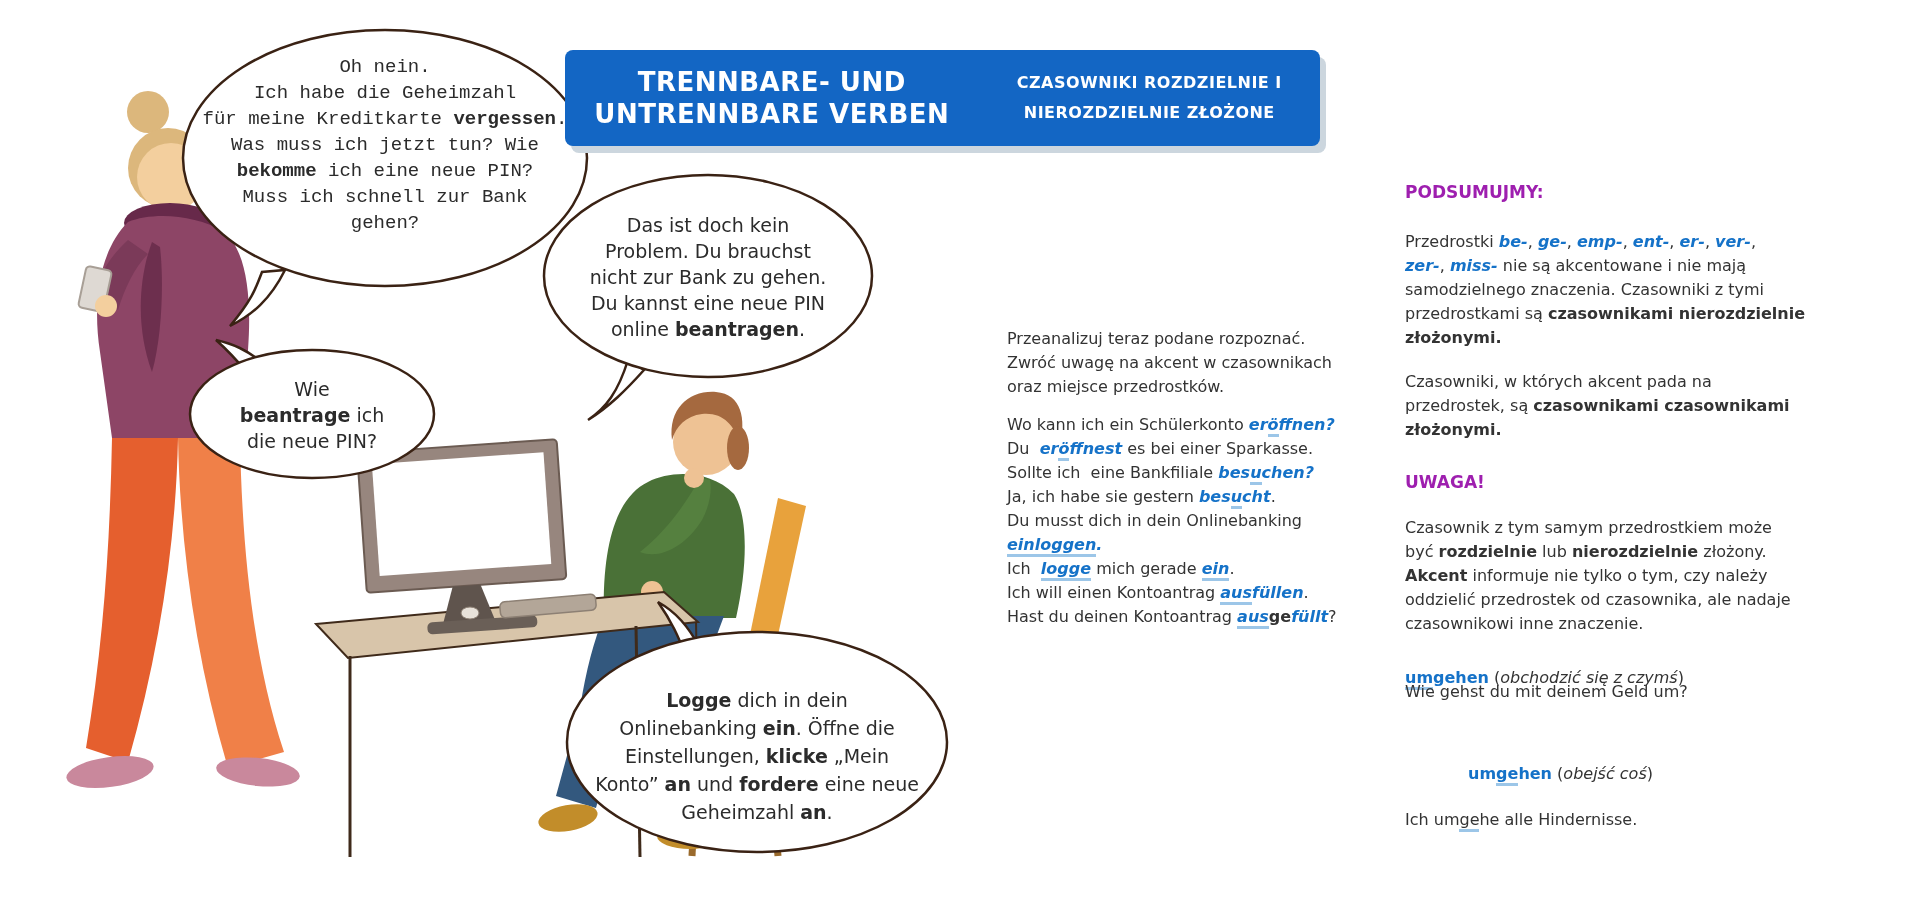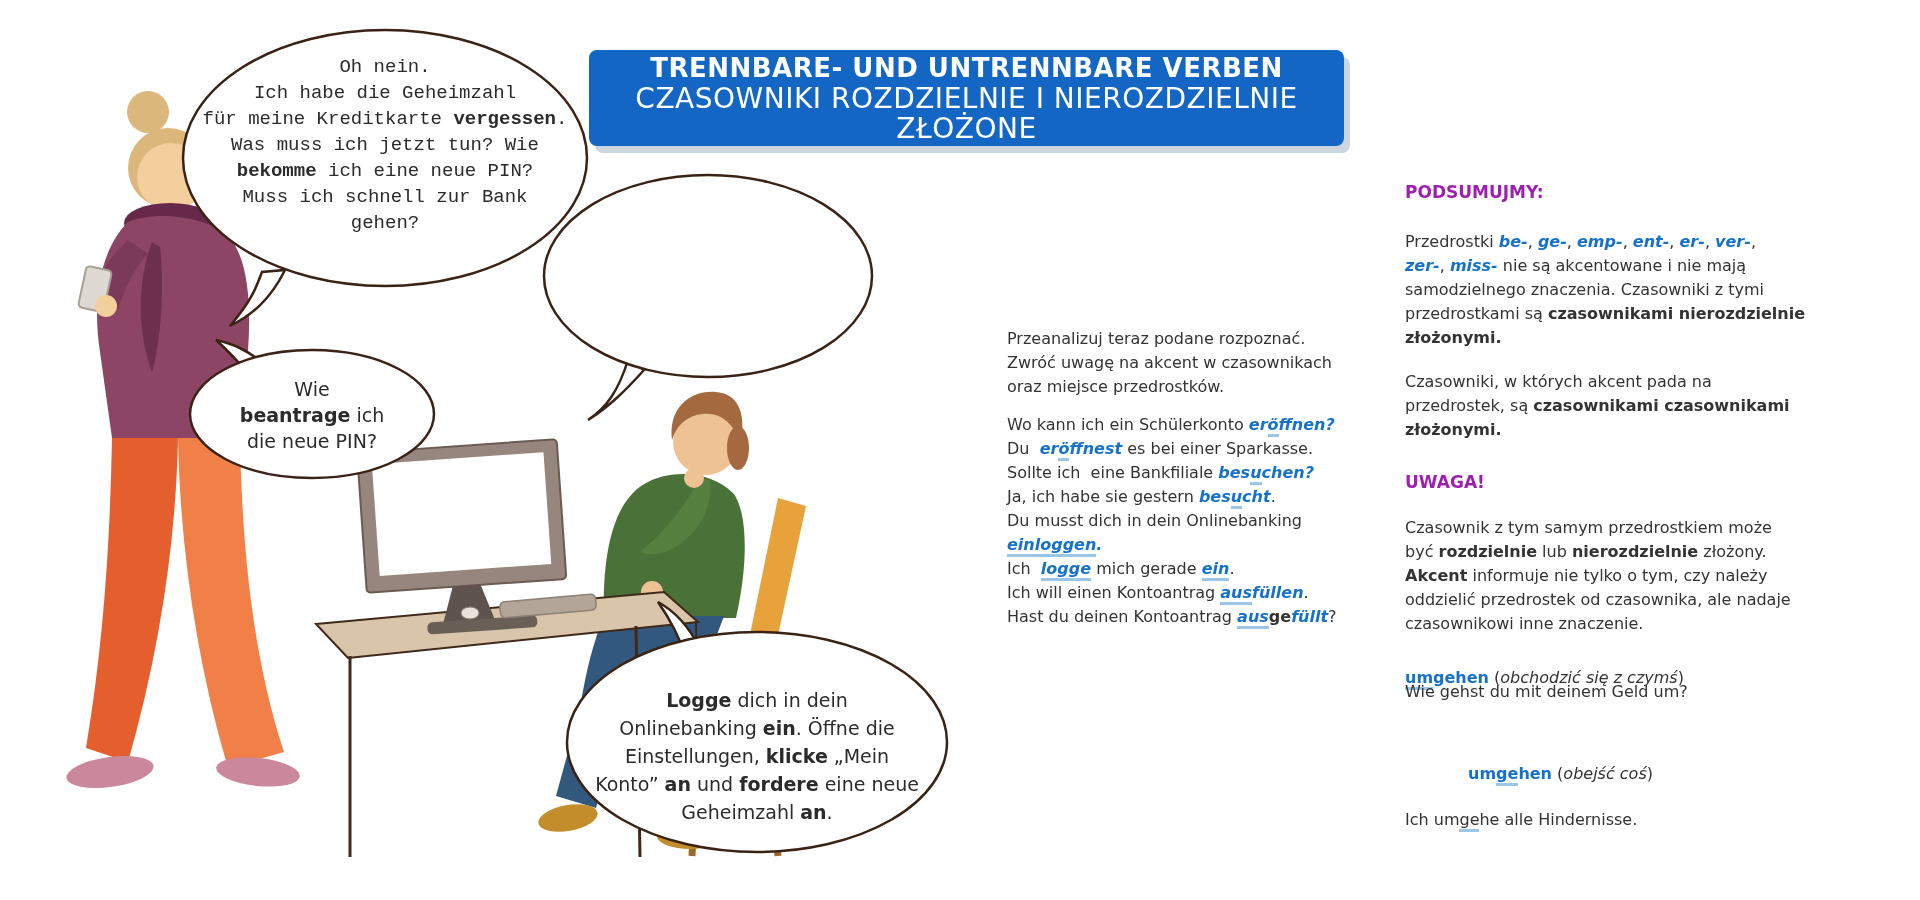--- a/index.html
+++ b/index.html
@@ -6,24 +6,24 @@
   .stage{position:relative;width:1920px;height:900px;background:#ffffff;overflow:hidden;
          font-family:"DejaVu Sans","Liberation Sans",sans-serif;color:#333;}
   .stage svg.illu{position:absolute;left:0;top:0;}
   .abs{position:absolute;}
   .rich{white-space:pre;}
   .rich span.b{font-weight:700;}
   .rich span.i{font-style:italic;}
   .rich span.u{border-bottom:3px solid #9cc6e8;}
   
   .banner{left:565px;top:50px;width:755px;height:96px;background:#1366c4;border-radius:8px;
-          box-shadow:6px 7px 0 #ccd6de;display:flex;flex-direction:column;align-items:center;
-          justify-content:center;color:#ffffff;text-align:center;margin-left:24px;}
+          box-shadow:6px 7px 0 #ccd6de;display:flex;flex-direction:row;align-items:center;
+          justify-content:center;color:#ffffff;text-align:center;}
   .banner .l1{font-size:26px;font-weight:700;letter-spacing:.5px;line-height:32px;}
-  .banner .l2{font-size:28px;font-weight:400;letter-spacing:.5px;line-height:30px;}
+  .banner .l2{font-size:16px;font-weight:700;letter-spacing:.5px;line-height:30px;}
   
   .bubble{text-align:center;color:#2b2b2b;font-size:19px;line-height:26px;}
   .bubble4{line-height:28px;margin-top:14px;}
   
   .col{font-size:16px;line-height:24px;color:#333;}
   .head{font-size:17px;font-weight:700;color:#9e1faf;}
 </style>
 </head>
 <body>
 
@@ -91,20 +91,21 @@
       <ellipse cx="757" cy="742" rx="190" ry="110"></ellipse>
     </g>
   </svg>
 
   <div class="abs banner" style="background: rgb(19, 102, 196);">
     <div class="l1">TRENNBARE- UND UNTRENNBARE VERBEN</div>
     <div class="l2">CZASOWNIKI ROZDZIELNIE I NIEROZDZIELNIE ZŁOŻONE</div>
   </div>
 
   <div class="abs bubble rich" style="left:185px;top:54px;width:400px;font-family:Liberation Mono, monospace;"><span>Oh nein.</span><br><span>Ich habe die Geheimzahl</span><br><span>für meine Kreditkarte </span><span class="b">vergessen</span><span>.</span><br><span>Was muss ich jetzt tun? Wie</span><br><span class="b">bekomme</span><span> ich eine neue PIN?</span><br><span>Muss ich schnell zur Bank</span><br><span>gehen?</span></div>
+  <div class="abs bubble rich" style="left:545px;top:212px;width:326px;"><span>Das ist doch kein</span><br><span>Problem. Du brauchst</span><br><span>nicht zur Bank zu gehen.</span><br><span>Du kannst eine neue PIN</span><br><span>online </span><span class="b">beantragen</span><span>.</span></div>
   <div class="abs bubble rich" style="left:212px;top:376px;width:200px;"><span>Wie</span><br><span class="b">beantrage</span><span> ich</span><br><span>die neue PIN?</span></div>
   <div class="abs bubble bubble4 rich" style="left:567px;top:672px;width:380px;"><span class="b">Logge</span><span> dich in dein</span><br><span>Onlinebanking </span><span class="b">ein</span><span>. Öffne die</span><br><span>Einstellungen, </span><span class="b">klicke</span><span> „Mein</span><br><span>Konto” </span><span class="b">an</span><span> und </span><span class="b">fordere</span><span> eine neue</span><br><span>Geheimzahl </span><span class="b">an</span><span>.</span></div>
 
   <div class="abs col rich" style="left:1007px;top:327px;"><span>Przeanalizuj teraz podane rozpoznać.</span><br><span>Zwróć uwagę na akcent w czasownikach</span><br><span>oraz miejsce przedrostków.</span></div>
   <div class="abs col rich" style="left:1007px;top:413px;"><span>Wo kann ich ein Schülerkonto </span><span class="b i" style="color: rgb(21, 114, 200);">er</span><span class="b i u" style="color: rgb(21, 114, 200);">ö</span><span class="b i" style="color: rgb(21, 114, 200);">ffnen?</span><br><span>Du  </span><span class="b i" style="color: rgb(21, 114, 200);">er</span><span class="b i u" style="color: rgb(21, 114, 200);">ö</span><span class="b i" style="color: rgb(21, 114, 200);">ffnest</span><span> es bei einer Sparkasse.</span><br><span>Sollte ich  eine Bankfiliale </span><span class="b i" style="color: rgb(21, 114, 200);">bes</span><span class="b i u" style="color: rgb(21, 114, 200);">u</span><span class="b i" style="color: rgb(21, 114, 200);">chen?</span><br><span>Ja, ich habe sie gestern </span><span class="b i" style="color: rgb(21, 114, 200);">bes</span><span class="b i u" style="color: rgb(21, 114, 200);">u</span><span class="b i" style="color: rgb(21, 114, 200);">cht</span><span>.</span><br><span>Du musst dich in dein Onlinebanking</span><br><span class="b i u" style="color: rgb(21, 114, 200);">einloggen</span><span class="b i" style="color: rgb(21, 114, 200);">.</span><br><span>Ich  </span><span class="b i u" style="color: rgb(21, 114, 200);">logge</span><span> mich gerade </span><span class="b i u" style="color: rgb(21, 114, 200);">ein</span><span>.</span><br><span>Ich will einen Kontoantrag </span><span class="b i u" style="color: rgb(21, 114, 200);">aus</span><span class="b i" style="color: rgb(21, 114, 200);">füllen</span><span>.</span><br><span>Hast du deinen Kontoantrag </span><span class="b i u" style="color: rgb(21, 114, 200);">aus</span><span class="b">ge</span><span class="b i" style="color: rgb(21, 114, 200);">füllt</span><span>?</span></div>
 
   <div class="abs col head" style="left: 1405px; top: 180px; color: rgb(158, 31, 175);">PODSUMUJMY:</div>
   <div class="abs col rich" style="left:1405px;top:230px;"><span>Przedrostki </span><span class="b i" style="color: rgb(21, 114, 200);">be-</span><span>, </span><span class="b i" style="color: rgb(21, 114, 200);">ge-</span><span>, </span><span class="b i" style="color: rgb(21, 114, 200);">emp-</span><span>, </span><span class="b i" style="color: rgb(21, 114, 200);">ent-</span><span>, </span><span class="b i" style="color: rgb(21, 114, 200);">er-</span><span>, </span><span class="b i" style="color: rgb(21, 114, 200);">ver-</span><span>,</span><br><span class="b i" style="color: rgb(21, 114, 200);">zer-</span><span>, </span><span class="b i" style="color: rgb(21, 114, 200);">miss-</span><span> nie są akcentowane i nie mają</span><br><span>samodzielnego znaczenia. Czasowniki z tymi</span><br><span>przedrostkami są </span><span class="b">czasownikami nierozdzielnie</span><br><span class="b">złożonymi.</span></div>
   <div class="abs col rich" style="left:1405px;top:370px;"><span>Czasowniki, w których akcent pada na</span><br><span>przedrostek, są </span><span class="b">czasownikami czasownikami</span><br><span class="b">złożonymi.</span></div>
   <div class="abs col head" style="left: 1405px; top: 470px; color: rgb(158, 31, 175);">UWAGA!</div>

